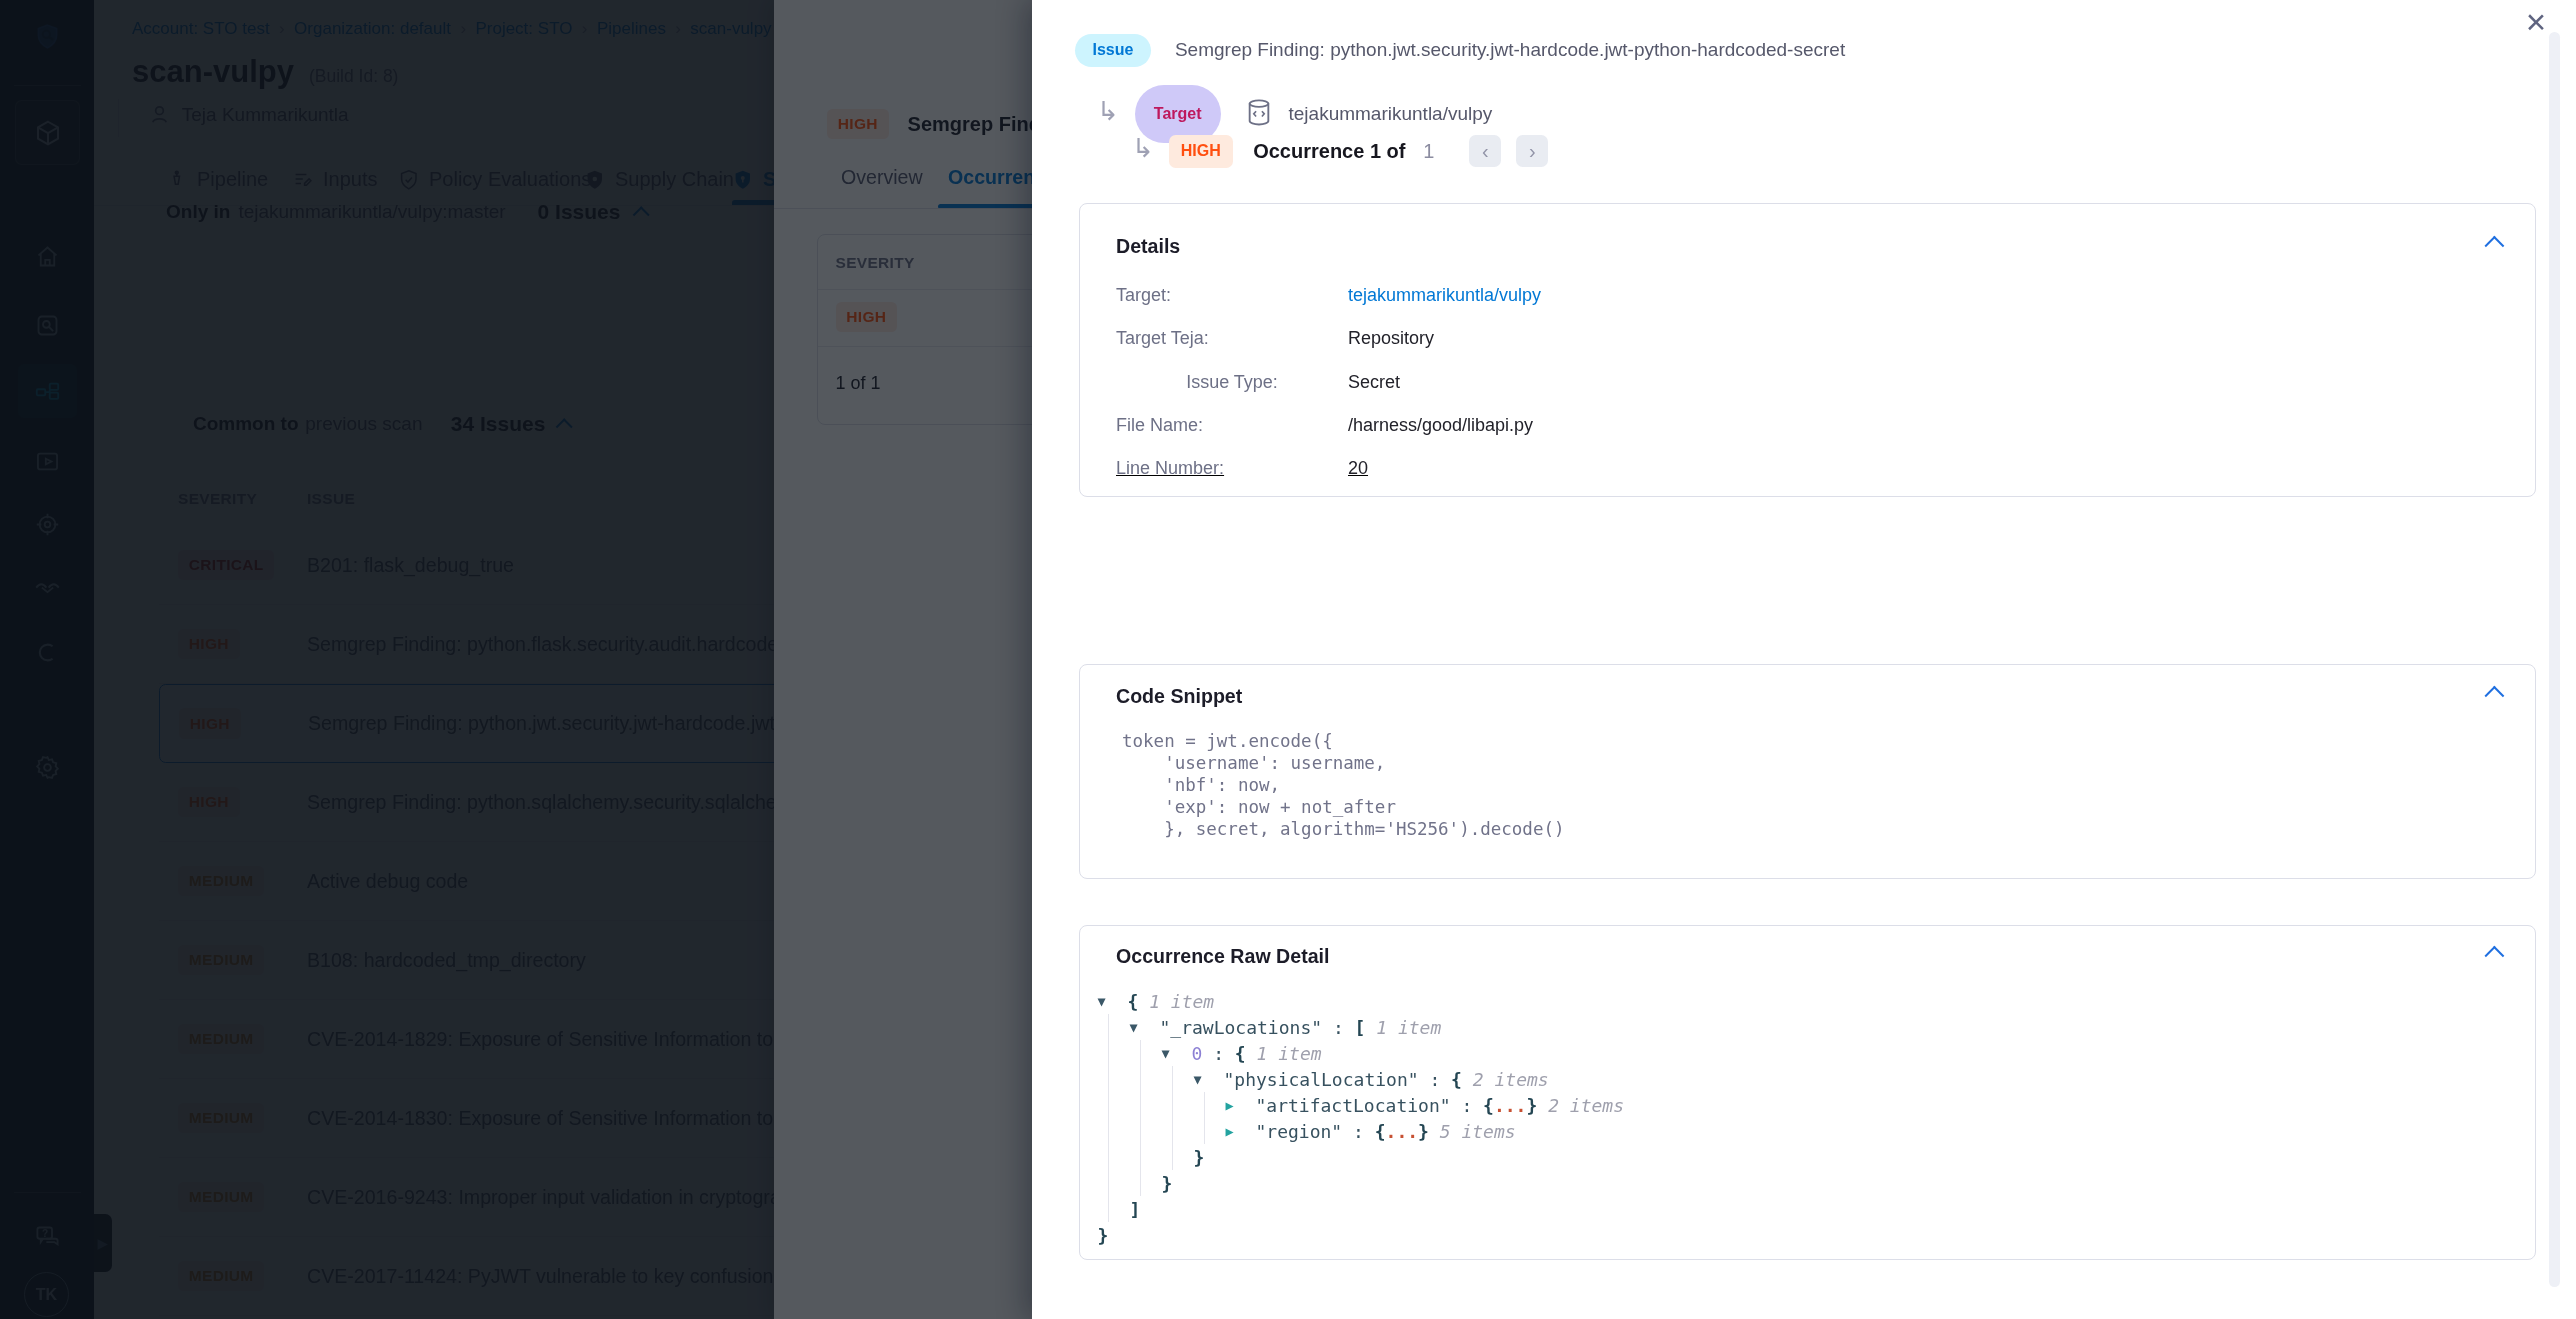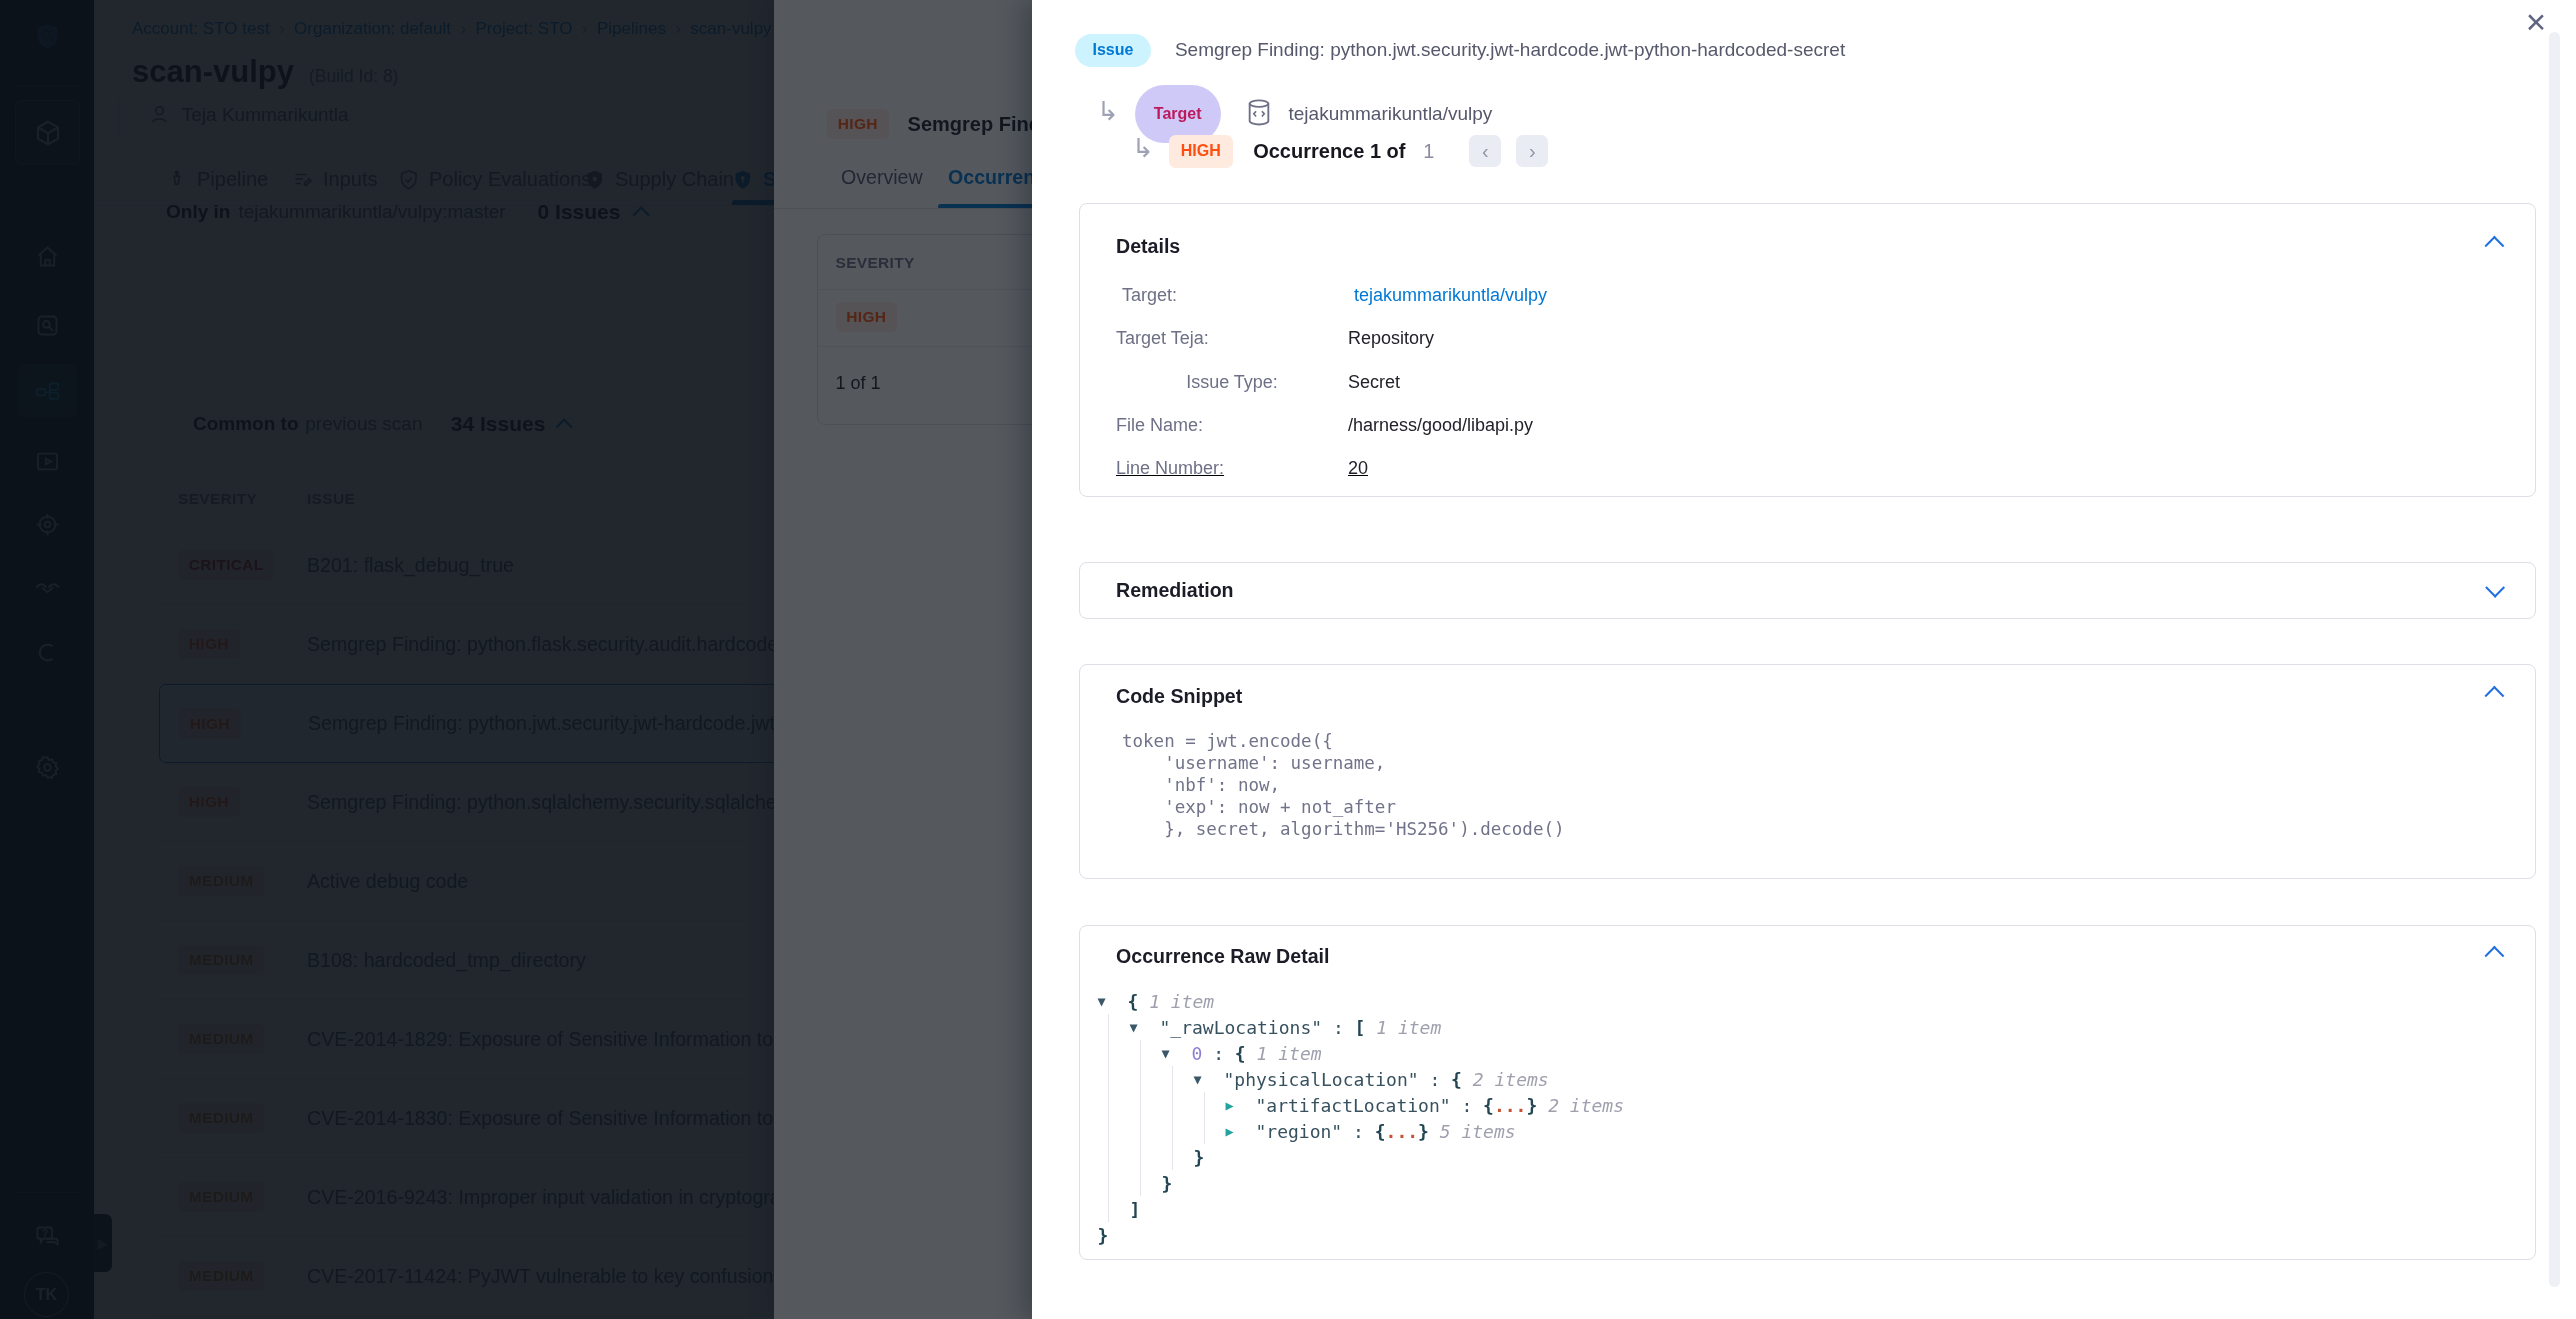--- a/index.html
+++ b/index.html
@@ -409,21 +409,21 @@
       <span class="occ-label">Occurrence 1 of</span>
       <span class="occ-total">1</span>
       <button class="nav-btn prev">‹</button>
       <button class="nav-btn">›</button>
     </div>
 
     <div class="card" id="card-details">
       <div class="card-hdr">Details</div>
       <div class="card-chev chev-up"></div>
       <div id="details-rows">
-          <div class="detail-row" style="top: 70px; margin-left: 6px;">
+          <div class="detail-row" style="top: 70px;">
             <span class="lbl">Target:</span>
             <span class="val link">tejakummarikuntla/vulpy</span>
           </div>
           <div class="detail-row" style="top: 113px;">
             <span class="lbl">Target Teja:</span>
             <span class="val">Repository</span>
           </div>
           <div class="detail-row" style="top: 157px; text-align: center;">
             <span class="lbl">Issue Type:</span>
             <span class="val">Secret</span>
@@ -432,24 +432,20 @@
             <span class="lbl">File Name:</span>
             <span class="val">/harness/good/libapi.py</span>
           </div>
           <div class="detail-row" style="top: 243px; text-decoration: underline;">
             <span class="lbl">Line Number:</span>
             <span class="val">20</span>
           </div>
         </div>
     </div>
 
-    <div class="card" id="card-remediation">
-      <div class="card-hdr">Remediation</div>
-      <div class="card-chev chev-down"></div>
-    </div>
 
     <div class="card" id="card-code">
       <div class="card-hdr">Code Snippet</div>
       <div class="card-chev chev-up"></div>
       <pre class="code-pre" id="code-pre">token = jwt.encode({
     'username': username,
     'nbf': now,
     'exp': now + not_after
     }, secret, algorithm='HS256').decode()</pre>
     </div>

